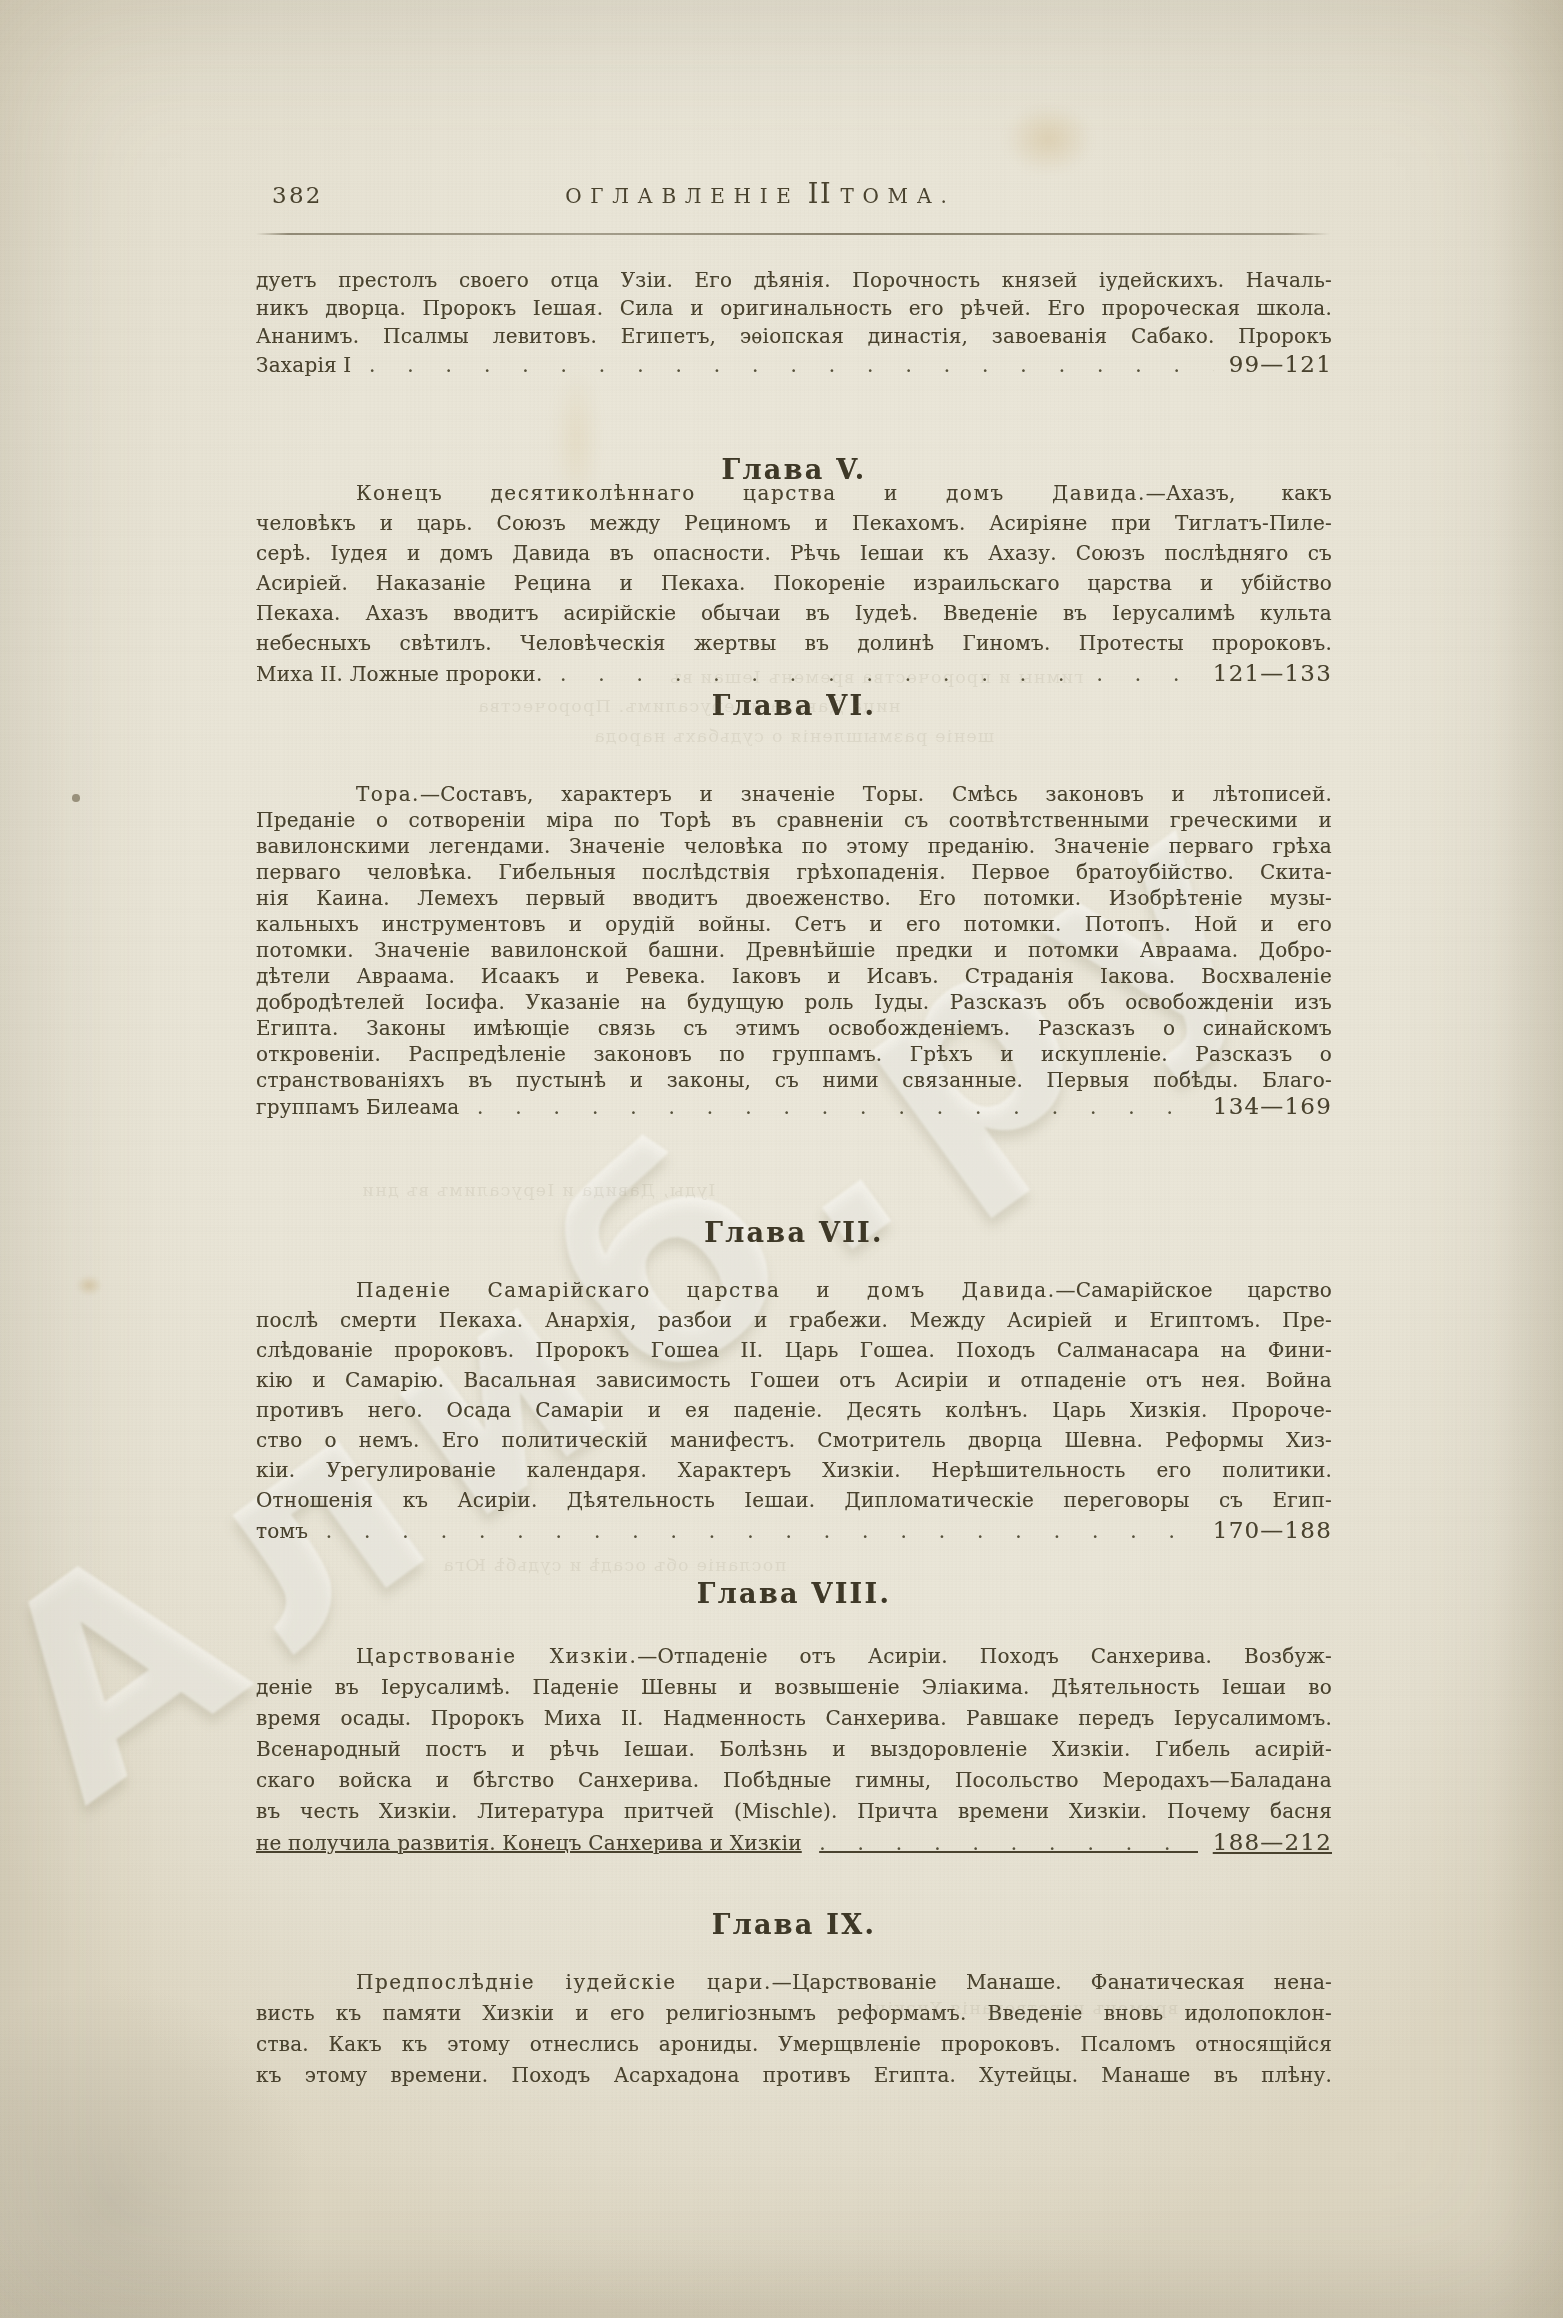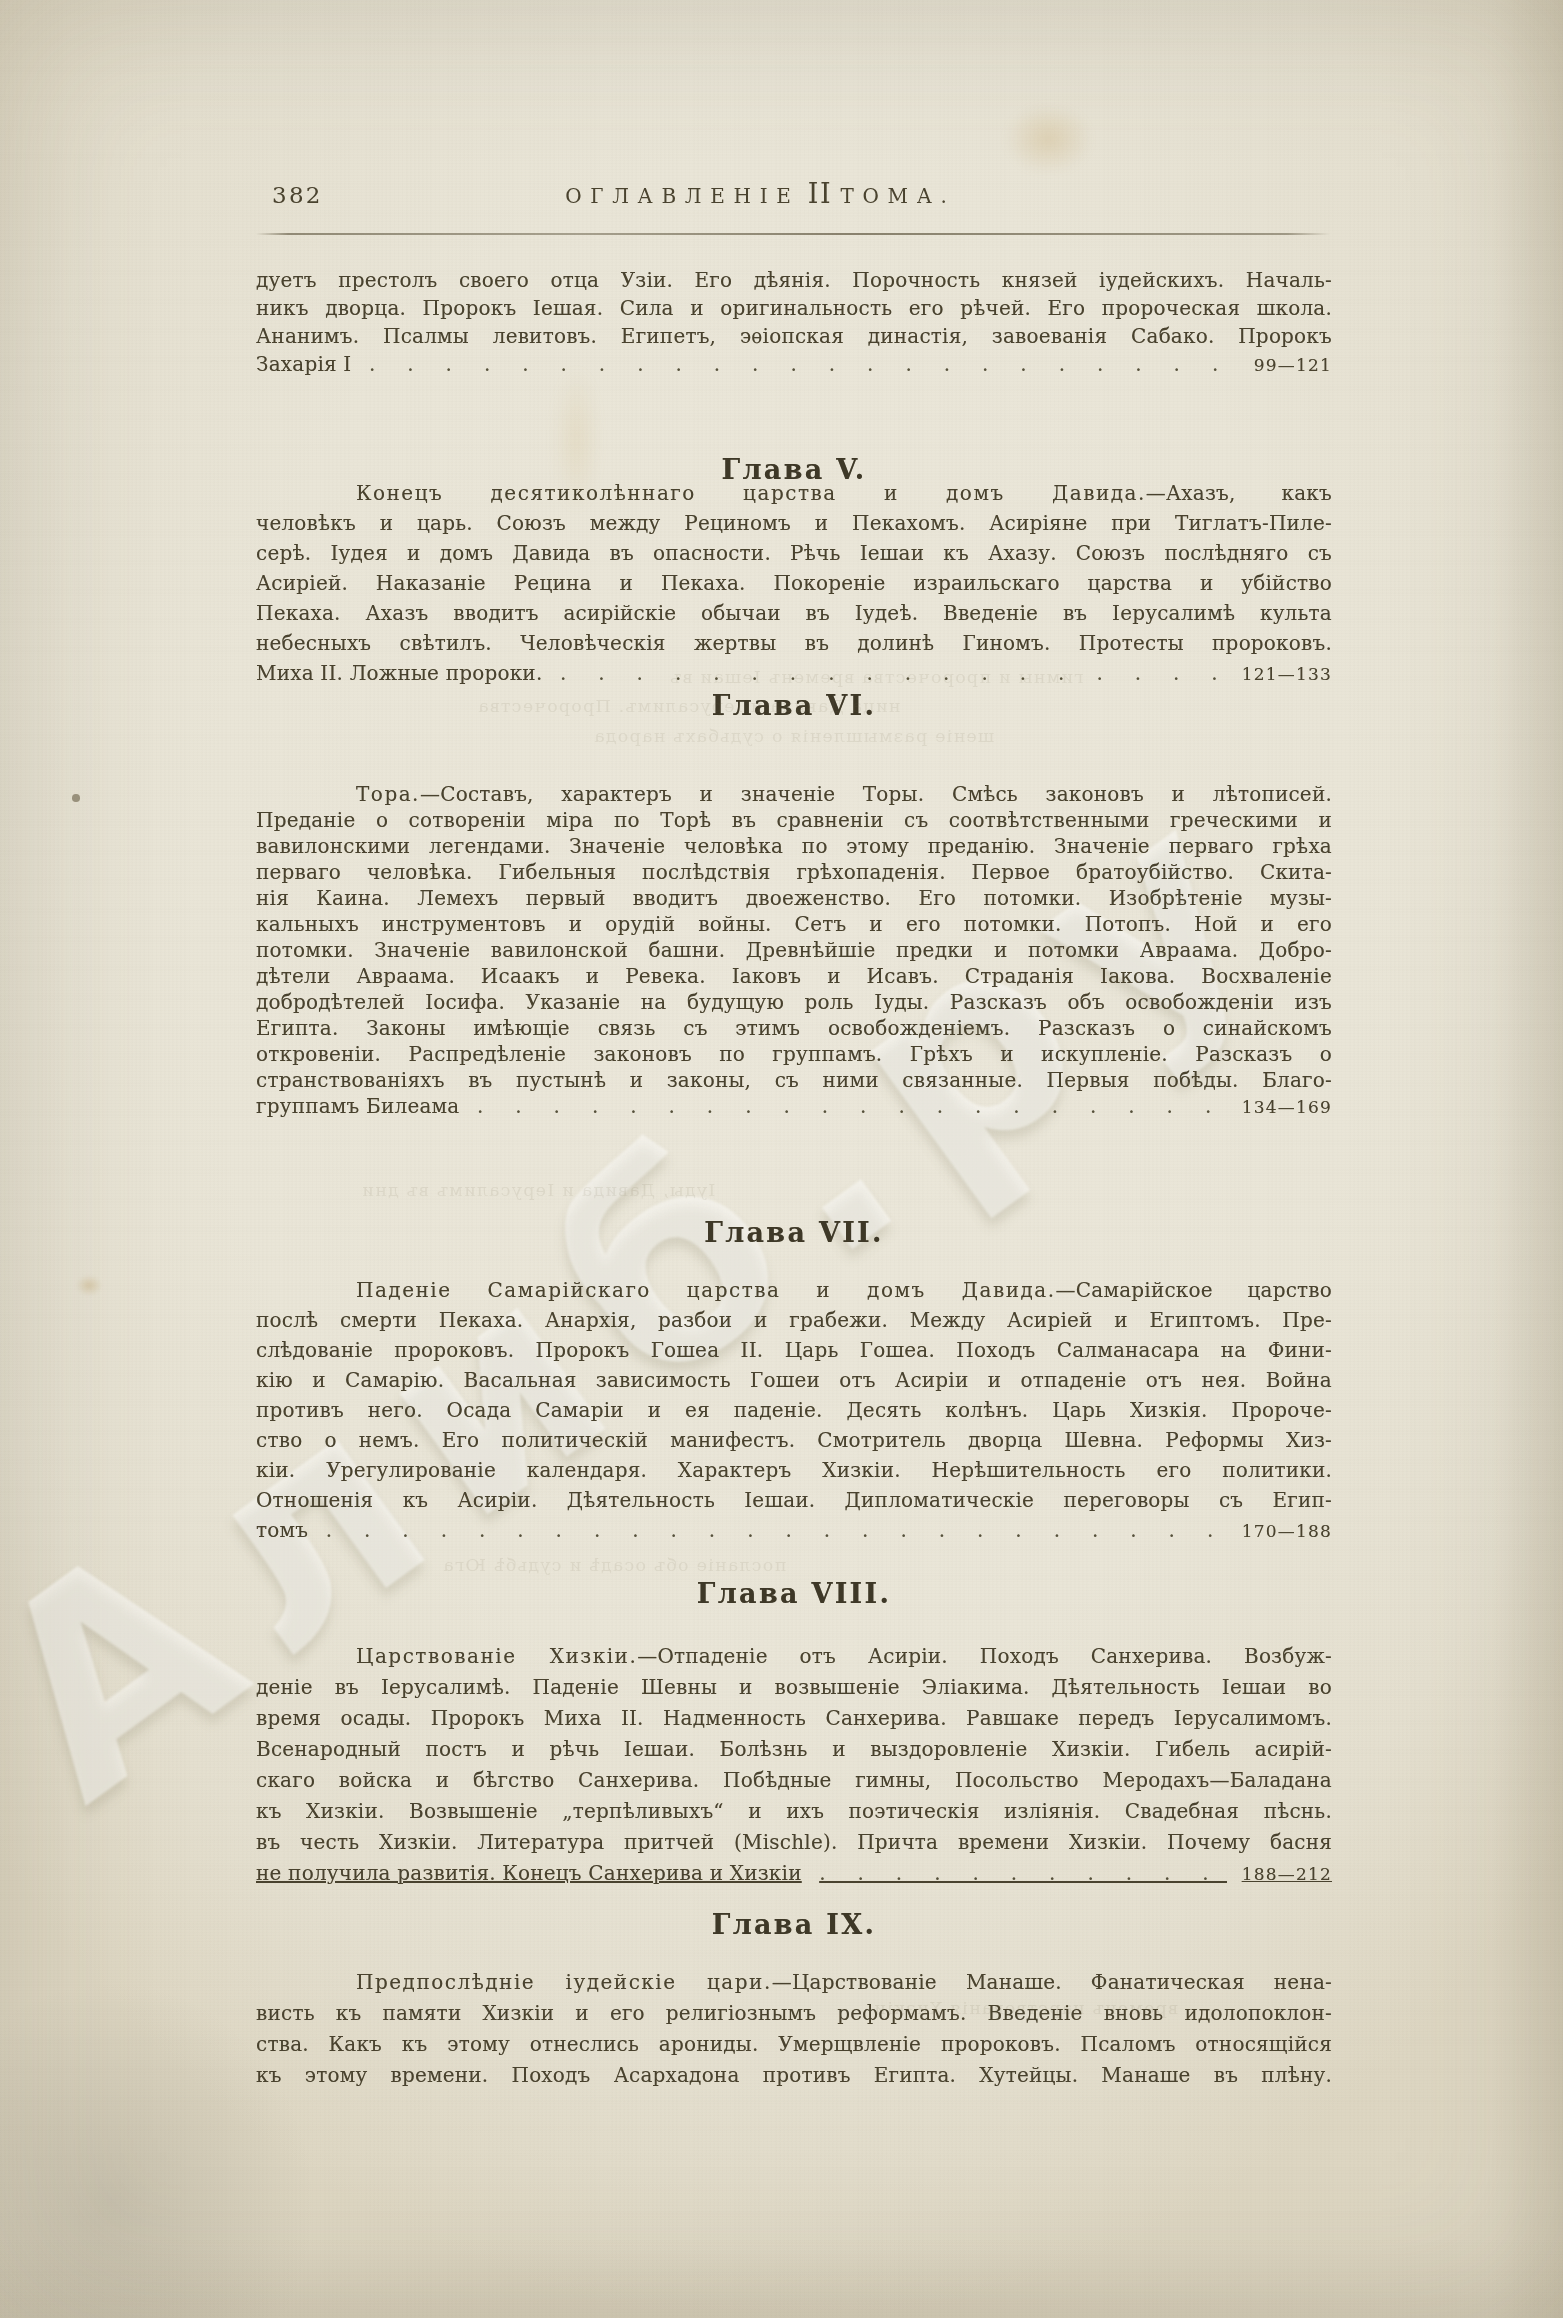--- a/index.html
+++ b/index.html
@@ -72,21 +72,21 @@
   }
   .para{position:absolute;left:0;right:0;font-size:20px;letter-spacing:0.2px;
     color:#49422e;text-shadow:0 0 0.6px rgba(73,66,46,0.35);}
   .ln{text-align:justify;text-align-last:justify;white-space:normal;}
   .ln.first{text-indent:100px;}
   .lead{font-weight:normal;letter-spacing:1.5px;}
   .tail-line{display:flex;align-items:baseline;}
   .tail-text{white-space:nowrap;}
   .leaders{flex:1 1 auto;overflow:hidden;white-space:nowrap;letter-spacing:12.8px;
     margin:0 15px 0 17.5px;color:#55503a;}
-  .pages{white-space:nowrap;font-size:17px;letter-spacing:1.2px;}
+  .pages{white-space:nowrap;font-size:23px;letter-spacing:1.2px;}
 </style>
 </head>
 <body>
 
 <div class="page">
   <div class="grain"></div>
   <div class="watermark">Алиб.ру</div>
   <div class="edge-right"></div>
   <div class="edge-bottom"></div>
   <div class="corner-shade"></div>
@@ -162,21 +162,20 @@
           <span class="pages">170—188</span>
         </div>
       </div>
       <div class="chapter-heading" style="top: 1576px;">Глава VIII.</div>
       <div class="para" style="top: 1641px; line-height: 31px;">
         <div class="ln first"><span class="lead">Царствованіе Хизкіи.</span><span>—Отпаденіе отъ Асиріи. Походъ Санхерива. Возбуж-</span></div>
         <div class="ln">деніе въ Іерусалимѣ. Паденіе Шевны и возвышеніе Эліакима. Дѣятельность Іешаи во</div>
         <div class="ln">время осады. Пророкъ Миха II. Надменность Санхерива. Равшаке передъ Іерусалимомъ.</div>
         <div class="ln">Всенародный постъ и рѣчь Іешаи. Болѣзнь и выздоровленіе Хизкіи. Гибель асирій-</div>
         <div class="ln">скаго войска и бѣгство Санхерива. Побѣдные гимны, Посольство Меродахъ—Баладана</div>
-        <div class="ln">къ Хизкіи. Возвышеніе „терпѣливыхъ“ и ихъ поэтическія изліянія. Свадебная пѣснь.</div>
         <div class="ln">въ честь Хизкіи. Литература притчей (Mischle). Причта времени Хизкіи. Почему басня</div>
         <div class="tail-line" style="height: 31px; text-decoration: underline;">
           <span class="tail-text">не получила развитія. Конецъ Санхерива и Хизкіи</span>
           <span class="leaders">. . . . . . . . . . . . . . . . . . . . . . . . . . . . . . . . . . . . . . . . . . . . . . . . . . . . . . . . . . . . . . . . . . . . . . . . . . . . . . . . . . . . . . . . . . </span>
           <span class="pages">188—212</span>
         </div>
       </div>
       <div class="chapter-heading" style="top: 1907px;">Глава IX.</div>
       <div class="para" style="top: 1967px; line-height: 31px;">
         <div class="ln first"><span class="lead">Предпослѣдніе іудейскіе цари.</span><span>—Царствованіе Манаше. Фанатическая нена-</span></div>

